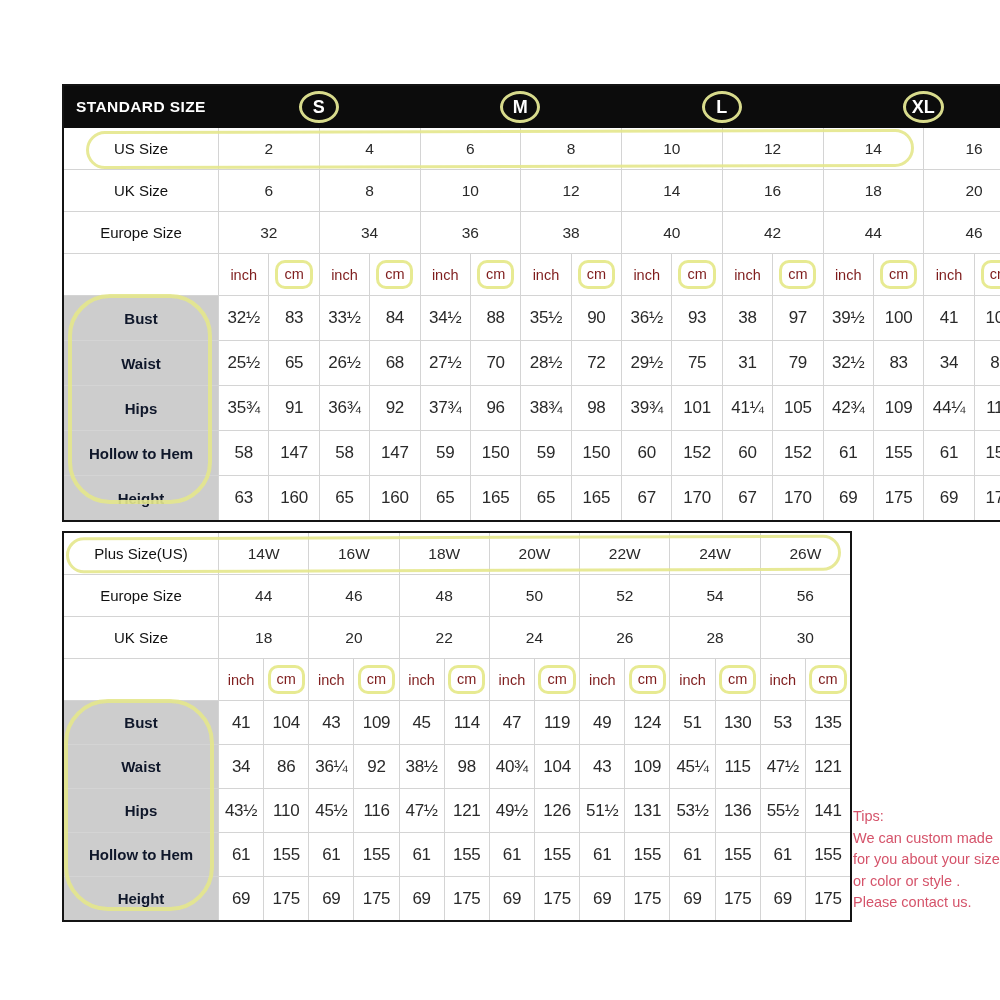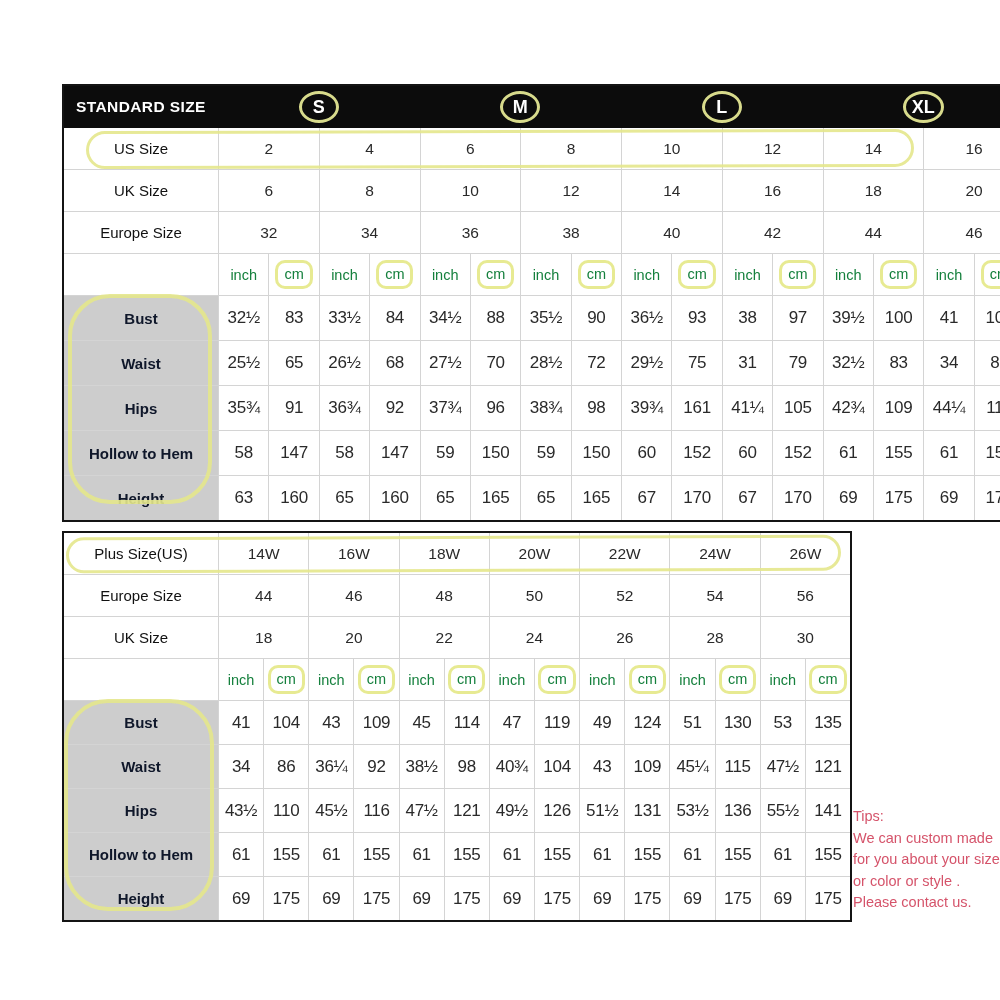--- a/index.html
+++ b/index.html
@@ -25,21 +25,21 @@
   .cols14{grid-template-columns:154px repeat(14,1fr);}
   .h41{height:41px;}
   .h44{height:44px;}
   .h43{height:43px;}
 
   .c{display:flex;align-items:center;justify-content:center;border-left:1px solid #d4d4d4;
      box-sizing:border-box;overflow:hidden;}
   .trow > .c:first-child{border-left:none;}
   .lbl{font-weight:normal;font-size:15px;color:#111;}
   .val{font-size:15.5px;color:#2a2a2a;}
-  .unit{font-size:14.5px;color:#15803d;}
+  .unit{font-size:14.5px;color:#7f1d1d;}
   .mlabel{font-weight:bold;font-size:15px;color:#0f172a;background:#cdcdcd;}
   .mval{font-size:17px;color:#2a2a2a;letter-spacing:-0.3px;}
   .cmbox{border:3px solid rgba(230,233,140,.95);border-radius:10px;padding:4px 6px;
          line-height:1;display:inline-block;}
 
   
   .yl{position:absolute;border:3px solid rgba(228,231,140,.9);pointer-events:none;z-index:6;
       box-sizing:border-box;background:transparent;}
   #hl-us-size-row{left:86px;top:130px;width:828px;height:38px;border-radius:24px;transform:rotate(-.15deg);}
   #hl-t1-labels{left:68px;top:294px;width:144px;height:210px;border-radius:42px;border-width:4px;}
@@ -183,21 +183,21 @@
           <div class="c mlabel">Hips</div>
           <div class="c mval">35¾</div>
           <div class="c mval">91</div>
           <div class="c mval">36¾</div>
           <div class="c mval">92</div>
           <div class="c mval">37¾</div>
           <div class="c mval">96</div>
           <div class="c mval">38¾</div>
           <div class="c mval">98</div>
           <div class="c mval">39¾</div>
-          <div class="c mval">161</div>
+          <div class="c mval">101</div>
           <div class="c mval">41¼</div>
           <div class="c mval">105</div>
           <div class="c mval">42¾</div>
           <div class="c mval">109</div>
           <div class="c mval">44¼</div>
           <div class="c mval">112</div>
         </div>
         <div class="trow cols16 h44">
           <div class="c mlabel">Hollow to Hem</div>
           <div class="c mval">58</div>

